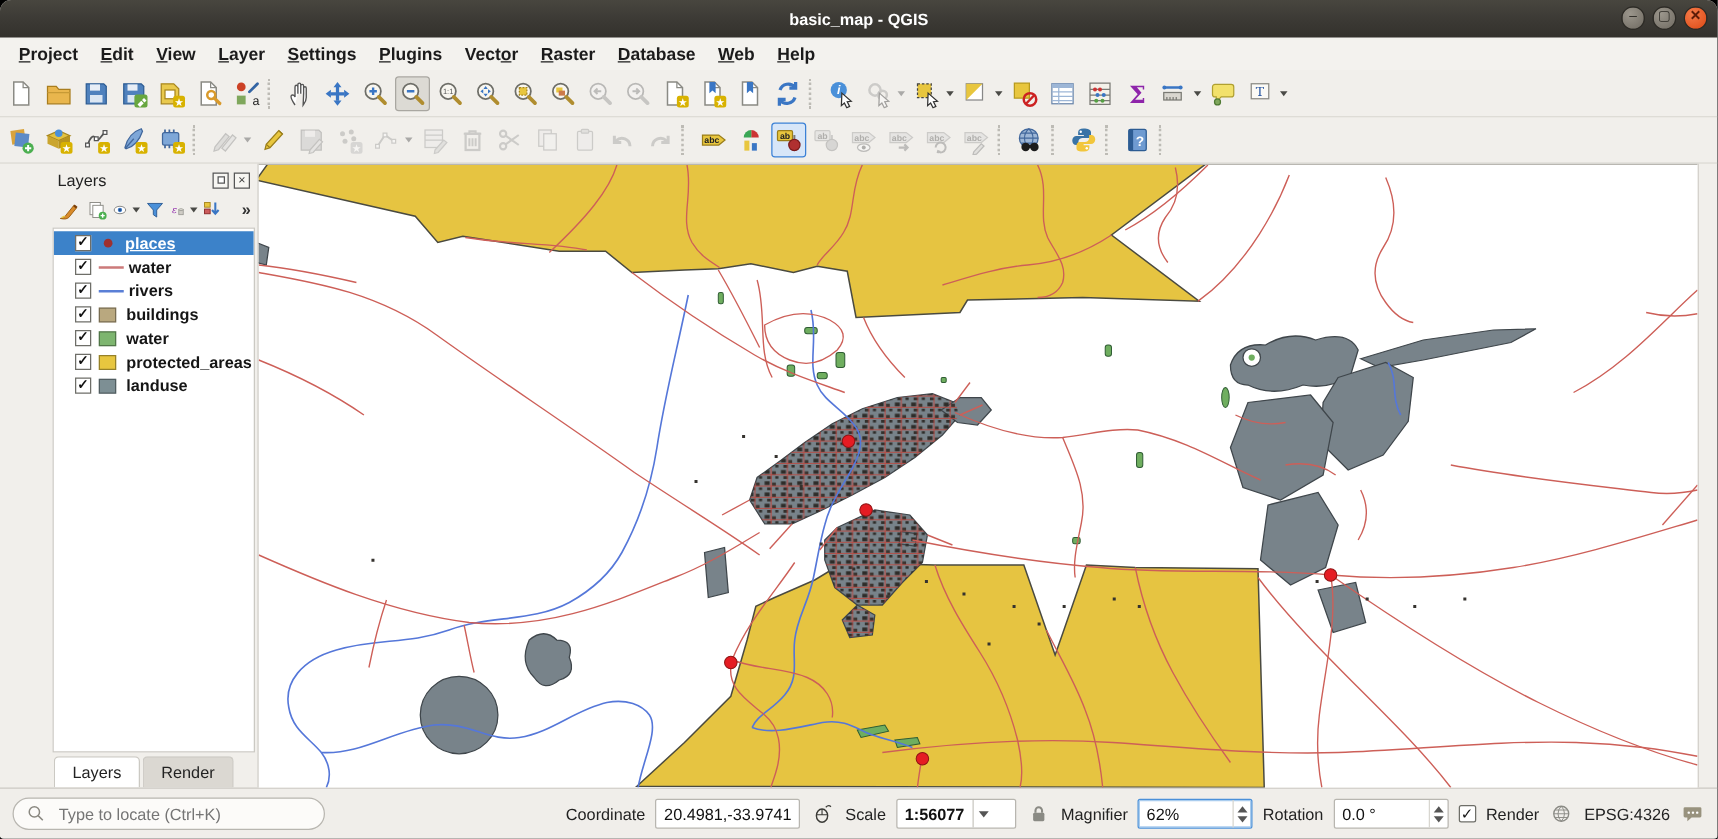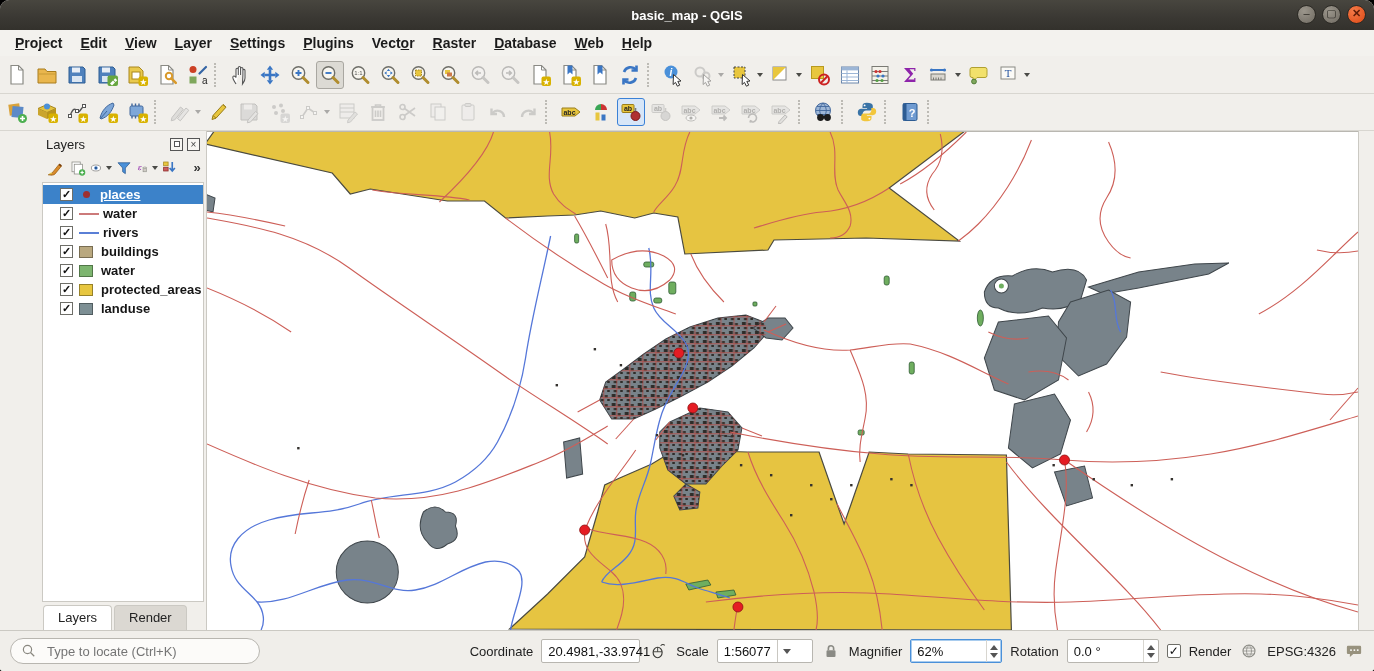--- a/index.html
+++ b/index.html
@@ -72,21 +72,21 @@
   .pl{fill:var(--c-places);stroke:#8e1313;stroke-width:.8;}
   .sp{fill:#35322e;}
   
   .statusbar{height:41px;flex:0 0 41px;background:#f0eeea;border-top:1px solid var(--ui-b);
     display:flex;align-items:center;padding:0 10px;gap:8px;font-size:13px;color:#222;}
   .locate{width:250px;height:26px;background:#fcfbf9;border:1px solid #b8b6b0;border-radius:13px;
     display:flex;align-items:center;padding:0 8px;gap:6px;color:#8a8880;}
   .locate input{border:none;outline:none;background:transparent;font-size:13px;color:#a21caf;width:190px;font-family:inherit;}
   .sspacer{flex:1;}
   .field{height:24px;background:#fff;border:1px solid #b8b6b0;border-radius:2px;display:flex;align-items:center;padding:0 6px;font-size:13px;color:#111;}
-  .combo{padding-right:16px;}
+  .combo{padding-right:16px;font-weight:bold;}
   .combo .dd{width:20px;align-self:stretch;border-left:1px solid #c9c7c1;display:flex;align-items:center;justify-content:center;margin-left:6px;background:#efedе9;}
   .spin{padding-right:0;}
   .spin.focus{border:1px solid #4a90d9;box-shadow:0 0 0 1px #a9ccee inset;}
   .spincol{width:15px;align-self:stretch;display:flex;flex-direction:column;align-items:center;justify-content:center;gap:3px;margin-left:6px;border-left:1px solid #d8d6d0;}
   .up{width:0;height:0;border-left:4px solid transparent;border-right:4px solid transparent;border-bottom:5px solid #555;}
   .dn{width:0;height:0;border-left:4px solid transparent;border-right:4px solid transparent;border-top:5px solid #555;}
   .sicon{width:20px;height:20px;display:flex;align-items:center;justify-content:center;}
   .sicon svg{width:18px;height:18px;}
   .rcheck{width:14px;height:14px;background:#fff;border:1px solid #6e6e68;border-radius:2px;display:flex;align-items:center;justify-content:center;font-size:12px;color:#111;line-height:1;}
 </style>
@@ -840,21 +840,21 @@
       <span class="sicon">
           <svg viewBox="0 0 24 24">
             <circle cx="10" cy="10" r="5.5" fill="none" stroke="#8a8880" stroke-width="1.6"></circle>
             <path d="M14,14 l5,5" stroke="#8a8880" stroke-width="1.6"></path>
           </svg>
         </span>
       <input placeholder="Type to locate (Ctrl+K)" style="">
     </div>
     <div class="sspacer"></div>
     <span>Coordinate</span>
-    <div class="field" style="width:99px;">
+    <div class="field" style="width:116px;">
       <span>20.4981,-33.9741</span>
     </div>
     <span class="sicon">
       <svg viewBox="0 0 24 24">
           <ellipse cx="11.5" cy="14" rx="6" ry="7" fill="none" stroke="#3a3a36" stroke-width="1.5"></ellipse>
           <path d="M11.5,7 v6 M5.5,13 h12" stroke="#3a3a36" stroke-width="1.2" fill="none"></path>
           <path d="M15.5,5 q3,-3 5.5,-0.5" stroke="#3a3a36" stroke-width="1.4" fill="none"></path>
         </svg>
     </span>
     <span>Scale</span>

